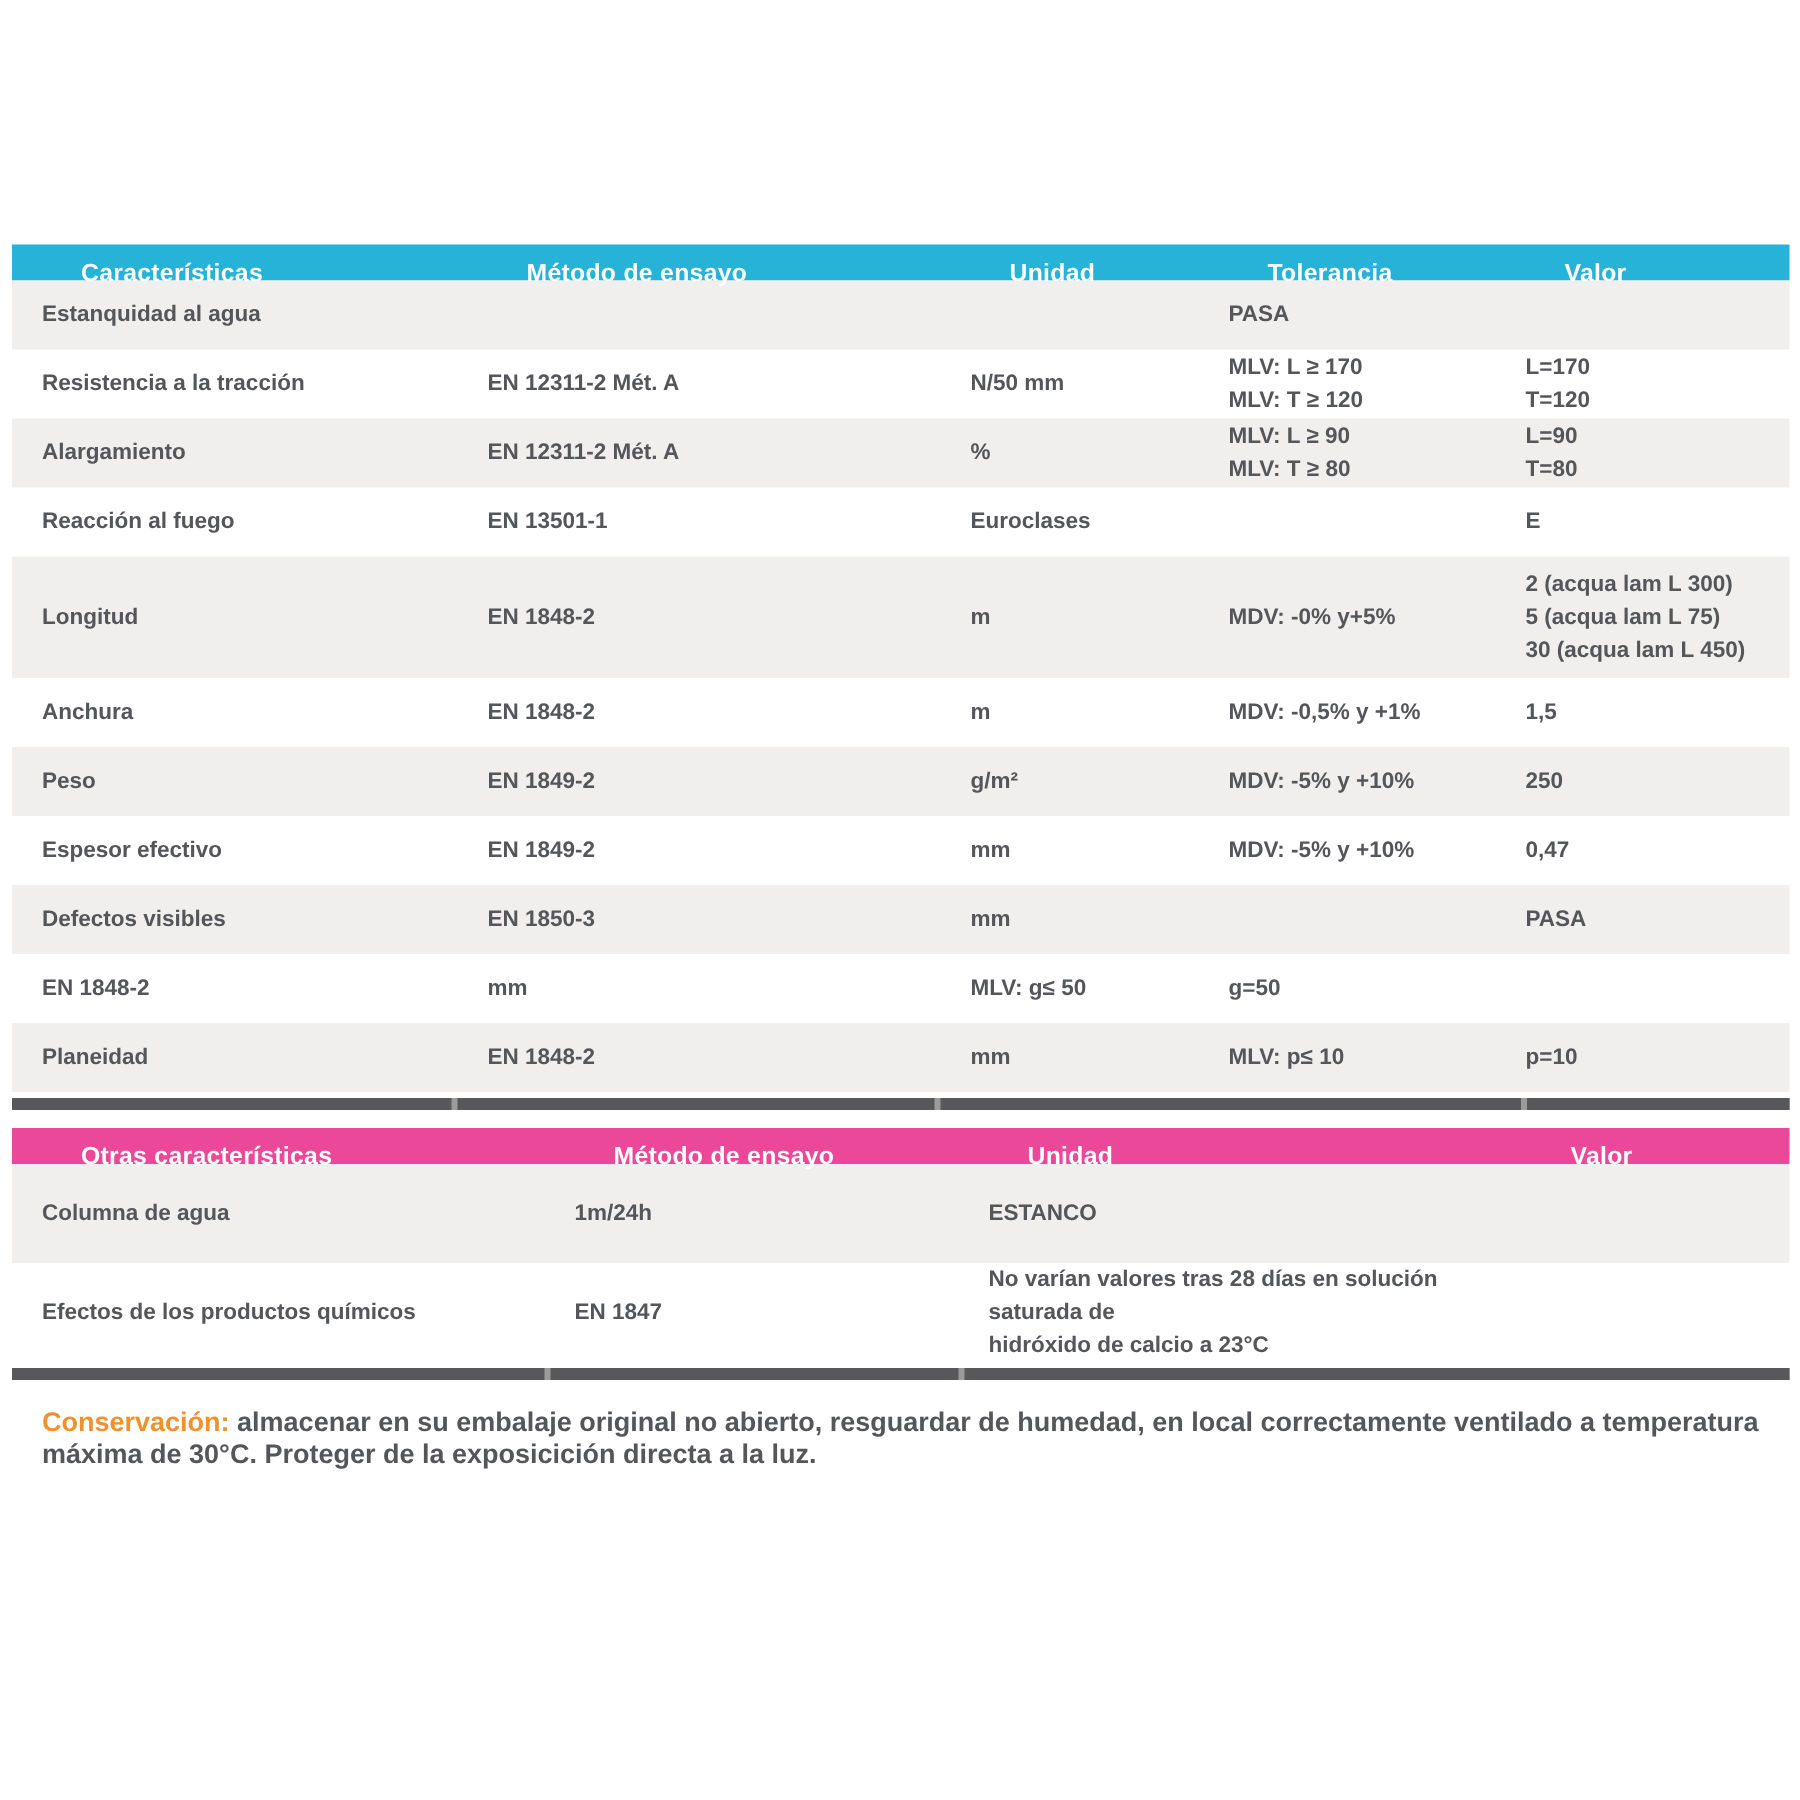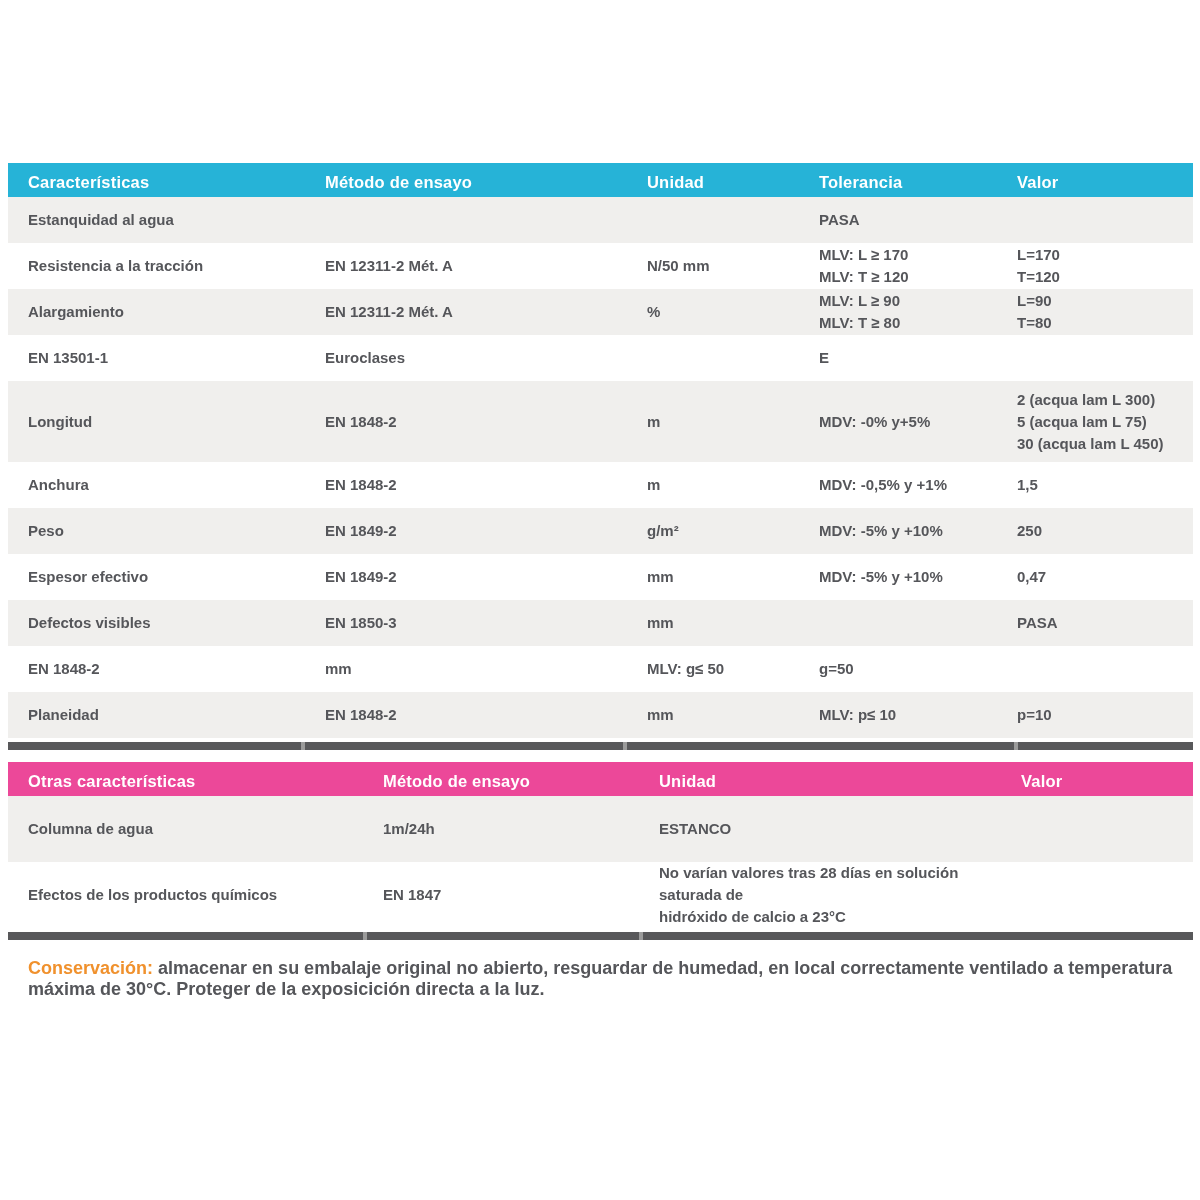--- a/index.html
+++ b/index.html
@@ -1,22 +1,22 @@
 <!DOCTYPE html>
 <html><head>
 <meta charset="utf-8">
 <style>
   * { margin:0; padding:0; box-sizing:border-box; }
   html,body { width:1200px; height:1200px; background:#ffffff;
     font-family:"Liberation Sans", sans-serif; overflow:hidden; }
   .page { padding:163px 7px 0 8px; width:1200px; }
 
   .tbl { width:1185px; }
-  .thead { display:grid; height:34px; align-items:center;
-    color:#ffffff; font-weight:bold; font-size:16.5px; letter-spacing:.2px; }
+  .thead { display:grid; height:24px; align-items:center;
+    color:#ffffff; font-weight:bold; font-size:16.5px; letter-spacing:.2px;padding-left:26px; }
   .t1 .thead { grid-template-columns:297px 322px 172px 215px 179px; background:#26b3d7; }
   .t2 .thead { grid-template-columns:355px 276px 362px 192px; background:#ec4899; }
 
   .row { display:grid; align-items:center;
     font-size:15px; font-weight:bold; color:#55565a; }
   .t1 .row { grid-template-columns:297px 322px 172px 215px 179px; min-height:46px; }
   .t2 .row { grid-template-columns:355px 276px 362px 192px; min-height:66px; }
   .row.alt { background:#f0efed; }
   .row.tall { min-height:81px; }
 
@@ -70,20 +70,21 @@
     <div class="row alt">
       <div class="cell">Alargamiento</div>
       <div class="cell">EN 12311-2 Mét. A</div>
       <div class="cell">%</div>
       <div class="cell">MLV: L ≥ 90
 MLV: T ≥ 80</div>
       <div class="cell">L=90
 T=80</div>
     </div>
     <div class="row">
+      <div class="cell">Reacción al fuego</div>
       <div class="cell">EN 13501-1</div>
       <div class="cell">Euroclases</div>
       <div class="cell"></div>
       <div class="cell">E</div>
     </div>
     <div class="row alt tall">
       <div class="cell">Longitud</div>
       <div class="cell">EN 1848-2</div>
       <div class="cell">m</div>
       <div class="cell">MDV: -0% y+5%</div>

